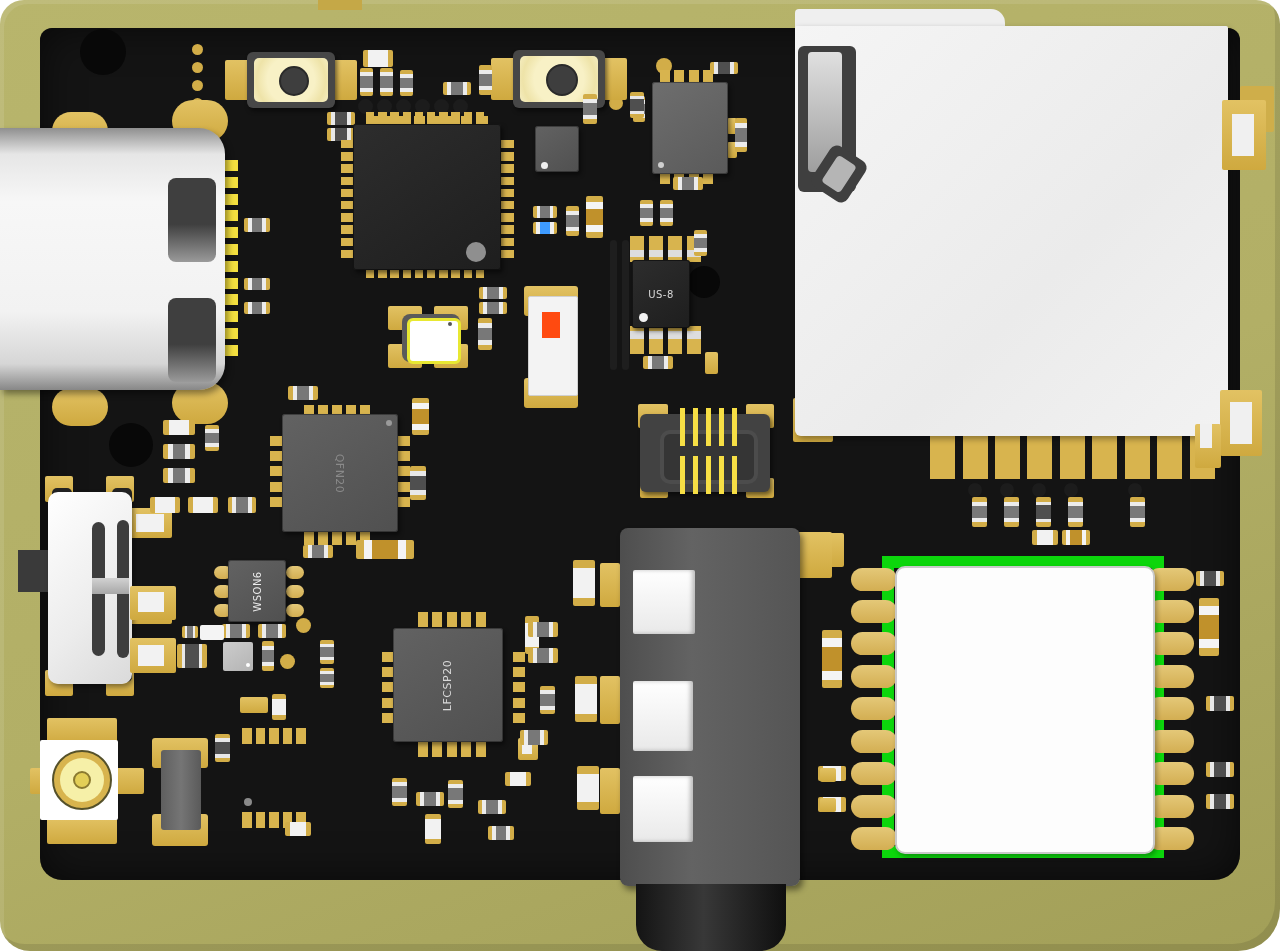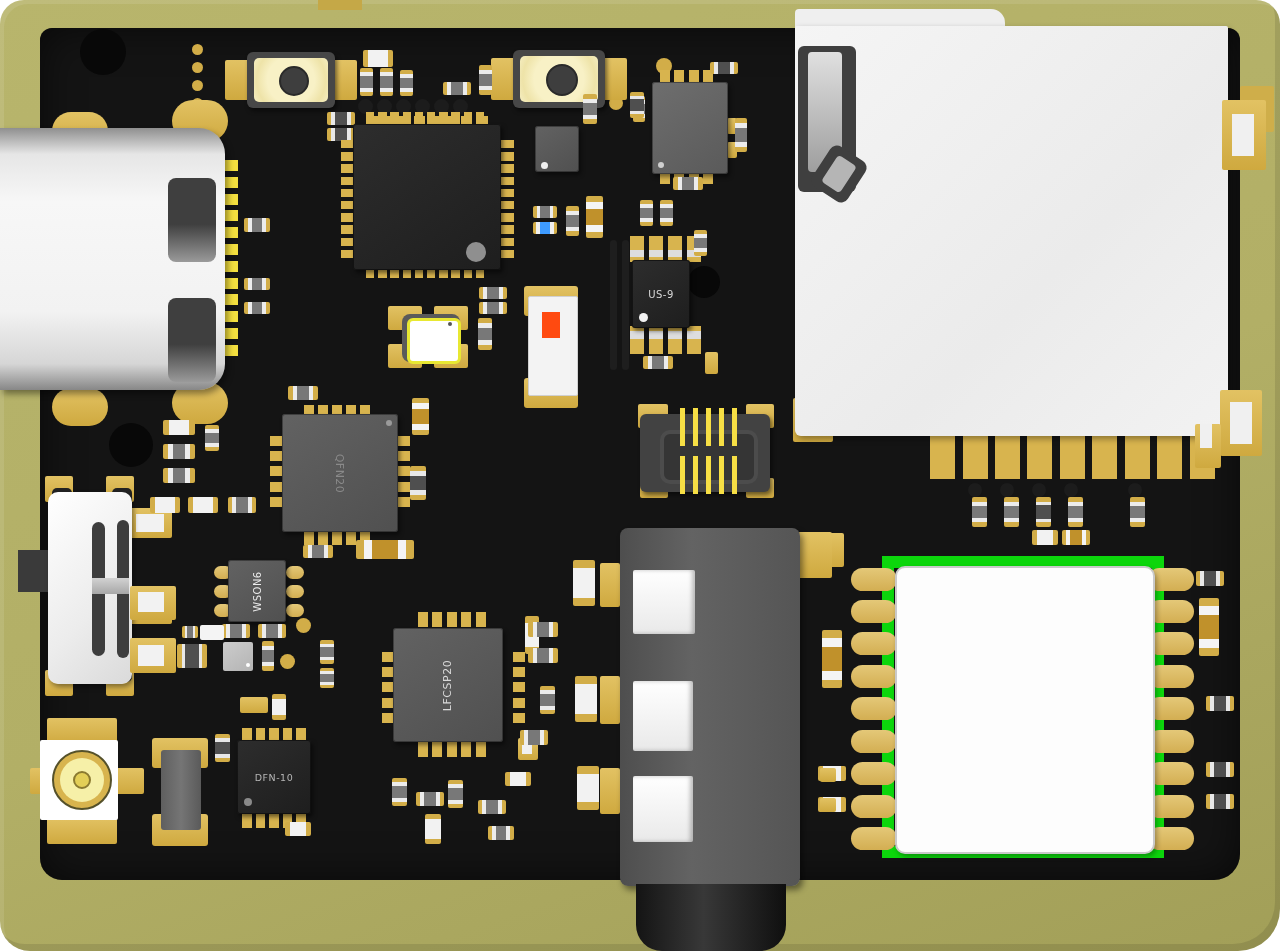--- a/index.html
+++ b/index.html
@@ -129,21 +129,21 @@
 
   <div class="a" style="left:630px;top:236px;width:14px;height:26px;background:linear-gradient(180deg,#d8b44e 0 55%,#dddddd 55% 82%,#d8b44e 82%);"></div>
   <div class="a" style="left:649px;top:236px;width:14px;height:26px;background:linear-gradient(180deg,#d8b44e 0 55%,#dddddd 55% 82%,#d8b44e 82%);"></div>
   <div class="a" style="left:668px;top:236px;width:14px;height:26px;background:linear-gradient(180deg,#d8b44e 0 55%,#dddddd 55% 82%,#d8b44e 82%);"></div>
   <div class="a" style="left:687px;top:236px;width:14px;height:26px;background:linear-gradient(180deg,#d8b44e 0 55%,#dddddd 55% 82%,#d8b44e 82%);"></div>
   <div class="a" style="left:630px;top:326px;width:14px;height:28px;background:linear-gradient(180deg,#d8b44e 0 18%,#dddddd 18% 45%,#d8b44e 45%);"></div>
   <div class="a" style="left:649px;top:326px;width:14px;height:28px;background:linear-gradient(180deg,#d8b44e 0 18%,#dddddd 18% 45%,#d8b44e 45%);"></div>
   <div class="a" style="left:668px;top:326px;width:14px;height:28px;background:linear-gradient(180deg,#d8b44e 0 18%,#dddddd 18% 45%,#d8b44e 45%);"></div>
   <div class="a" style="left:687px;top:326px;width:14px;height:28px;background:linear-gradient(180deg,#d8b44e 0 18%,#dddddd 18% 45%,#d8b44e 45%);"></div>
   <div class="a chip-dark flexc" style="left:632px;top:260px;width:58px;height:68px;">
-    <span class="lbl">US-9</span>
+    <span class="lbl">US-8</span>
   </div>
   <div class="a dot" style="left:639px;top:313px;width:9px;height:9px;background:#f2f2f2;"></div>
   <div class="a pv-gray" style="left:694px;top:230px;width:13px;height:26px;"></div>
   <div class="a ph-gray" style="left:643px;top:356px;width:30px;height:13px;"></div>
   <div class="a pad" style="left:705px;top:352px;width:13px;height:22px;"></div>
 
   <div class="a pad" style="left:388px;top:306px;width:34px;height:24px;"></div>
   <div class="a pad" style="left:434px;top:306px;width:34px;height:24px;"></div>
   <div class="a pad" style="left:388px;top:344px;width:34px;height:24px;"></div>
   <div class="a pad" style="left:434px;top:344px;width:34px;height:24px;"></div>
@@ -266,23 +266,20 @@
   <div class="a" style="left:40px;top:740px;width:78px;height:80px;background:#ffffff;border-radius:2px;"></div>
   <div class="a dot" style="left:52px;top:750px;width:60px;height:60px;background:#d8b44e;border:2px solid #55512a;box-sizing:border-box;"></div>
   <div class="a dot" style="left:60px;top:758px;width:44px;height:44px;background:#f6f0a8;"></div>
   <div class="a dot" style="left:73px;top:771px;width:18px;height:18px;background:#e3cf57;border:2px solid #8a7a30;box-sizing:border-box;"></div>
   <div class="a pad" style="left:152px;top:738px;width:56px;height:30px;border-radius:3px;"></div>
   <div class="a pad" style="left:152px;top:814px;width:56px;height:32px;border-radius:3px;"></div>
   <div class="a" style="left:161px;top:750px;width:40px;height:80px;border-radius:3px;background:linear-gradient(90deg,#5f5f5f,#757575 50%,#5a5a5a);"></div>
 
   <div class="a" style="left:242px;top:728px;width:68px;height:16px;background:repeating-linear-gradient(90deg,#d8b44e 0 9.5px,transparent 9.5px 13.6px);"></div>
   <div class="a" style="left:242px;top:812px;width:68px;height:16px;background:repeating-linear-gradient(90deg,#d8b44e 0 9.5px,transparent 9.5px 13.6px);"></div>
-  <div class="a chip-dark flexc" style="left:237px;top:740px;width:74px;height:74px;">
-    <span class="lbl" style="color:#b5b5b5;font-size:9.5px;">DFN-10</span>
-  </div>
   <div class="a dot" style="left:244px;top:798px;width:8px;height:8px;background:#8a8a8a;"></div>
   <div class="a pv-dark" style="left:215px;top:734px;width:15px;height:28px;"></div>
   <div class="a ph-white" style="left:285px;top:822px;width:26px;height:14px;"></div>
 
   <div class="a padp oval" style="left:214px;top:566px;width:18px;height:13px;"></div>
   <div class="a padp oval" style="left:214px;top:585px;width:18px;height:13px;"></div>
   <div class="a padp oval" style="left:214px;top:604px;width:18px;height:13px;"></div>
   <div class="a padp oval" style="left:286px;top:566px;width:18px;height:13px;"></div>
   <div class="a padp oval" style="left:286px;top:585px;width:18px;height:13px;"></div>
   <div class="a padp oval" style="left:286px;top:604px;width:18px;height:13px;"></div>

